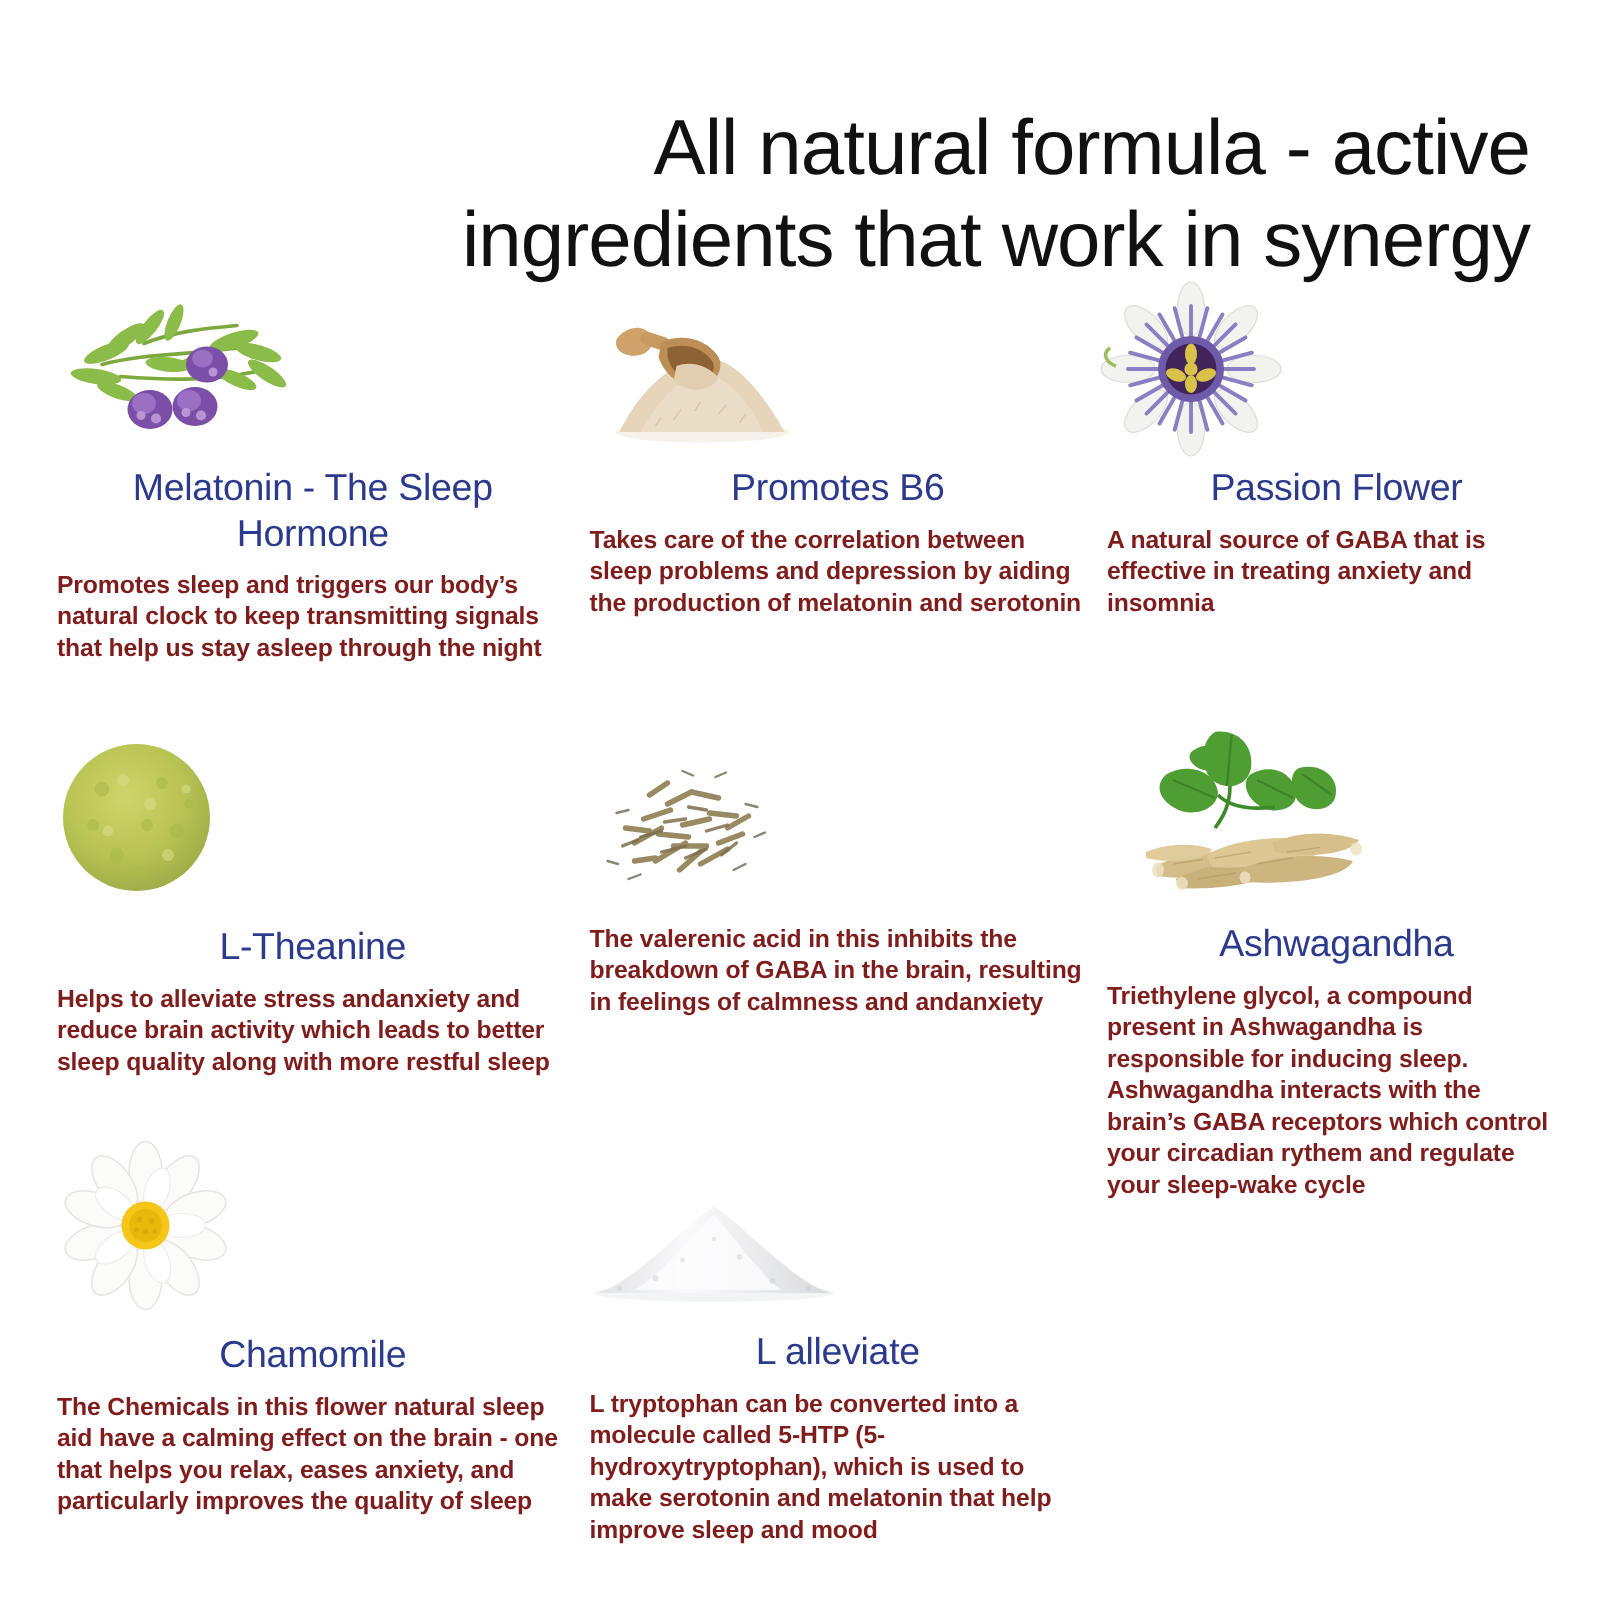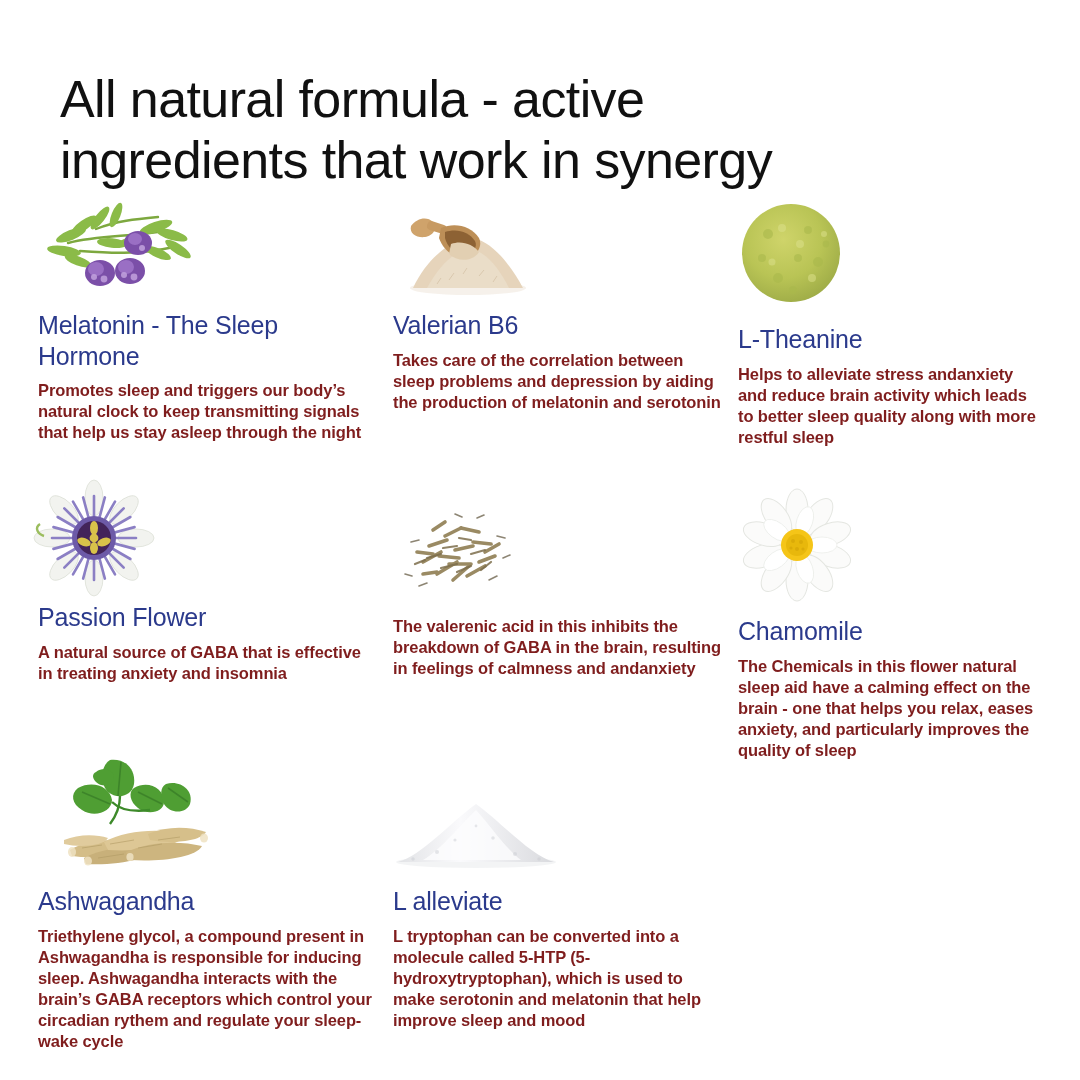--- a/index.html
+++ b/index.html
@@ -21,21 +21,21 @@
     height: 1080px;
     background: #ffffff;
   }
 
   
   .title {
     position: absolute;
     top: 34px;
     left: 60px;
     width: 960px;
-    text-align: left;
+    text-align: right;
     font-size: 52px;
     line-height: 1.18;
     font-weight: 400;
     letter-spacing: -0.6px;
     color: #111111;
   }
 
   
   .grid {
     position: absolute;
@@ -64,20 +64,21 @@
     display: block;
   }
 
   .card-title {
     color: #2b3a8c;
     font-size: 25px;
     line-height: 1.22;
     font-weight: 400;
     letter-spacing: -0.2px;
     margin: 0 0 9px 0;
+    text-align: center;
   }
   .card-body {
     color: #7f1d1d;
     font-size: 16.5px;
     line-height: 1.28;
     font-weight: 600;
     margin: 0;
     letter-spacing: -0.1px;
   }
 
@@ -165,58 +166,22 @@
             <g>
               <path d="M18 30 C24 22, 34 20, 40 26 C45 32, 40 40, 32 41 C24 42, 16 38, 18 30 Z" fill="#cfa36b"></path>
               <rect x="34" y="27" width="20" height="9" rx="4" fill="#c79a62" transform="rotate(18 44 31)"></rect>
               <path d="M48 32 C62 26, 78 30, 86 42 C90 50, 84 60, 74 62 C62 64, 50 54, 46 42 Z" fill="#bd8f57"></path>
               <path d="M52 36 C64 32, 76 36, 82 45 C85 51, 80 58, 72 59 C62 60, 54 50, 52 42 Z" fill="#8d6234"></path>
               <path d="M58 48 C68 44, 80 48, 86 56 C80 66, 64 66, 56 58 Z" fill="#e2cfb2"></path>
             </g>
           </svg>
         </span>
       </div>
-      <h2 class="card-title">Valerian B6</h2>
+      <h2 class="card-title">Promotes B6</h2>
       <p class="card-body">Takes care of the correlation between sleep problems and depression by aiding the production of melatonin and serotonin</p>
-    </div>
-
-    <div class="card row2">
-      <div class="thumb-wrap">
-        <span class="thumb">
-          <svg width="106" height="106" viewBox="0 0 106 106" aria-hidden="true">
-            <defs>
-              <radialGradient id="teaGrad" cx="42%" cy="36%" r="72%">
-                <stop offset="0%" stop-color="#cfd46a"></stop>
-                <stop offset="55%" stop-color="#b9c455"></stop>
-                <stop offset="100%" stop-color="#9aa845"></stop>
-              </radialGradient>
-            </defs>
-            <circle cx="53" cy="53" r="49" fill="url(#teaGrad)"></circle>
-            <g fill="#aab94c" opacity="0.6">
-              <circle cx="30" cy="34" r="5"></circle>
-                <circle cx="70" cy="30" r="4"></circle>
-              <circle cx="80" cy="62" r="5"></circle>
-                <circle cx="40" cy="78" r="5"></circle>
-              <circle cx="60" cy="58" r="4"></circle>
-                <circle cx="24" cy="58" r="4"></circle>
-              <circle cx="55" cy="90" r="4"></circle>
-                <circle cx="88" cy="44" r="3.4"></circle>
-            </g>
-            <g fill="#dbe08a" opacity="0.55">
-              <circle cx="44" cy="28" r="4"></circle>
-                <circle cx="62" cy="44" r="4"></circle>
-              <circle cx="34" cy="62" r="3.5"></circle>
-                <circle cx="74" cy="78" r="4"></circle>
-              <circle cx="86" cy="34" r="3"></circle>
-            </g>
-          </svg>
-        </span>
-      </div>
-      <h2 class="card-title">L-Theanine</h2>
-      <p class="card-body">Helps to alleviate stress andanxiety and reduce brain activity which leads to better sleep quality along with more restful sleep</p>
     </div>
 
     <div class="card row1">
       <div class="thumb-wrap">
         <span class="thumb">
           <svg width="112" height="104" viewBox="0 0 112 104" aria-hidden="true">
             <g fill="#f2f3ef" stroke="#dcdfd6" stroke-width="0.8">
               <ellipse cx="56" cy="14" rx="9" ry="18"></ellipse>
               <ellipse cx="86" cy="26" rx="9" ry="18" transform="rotate(45 86 26)"></ellipse>
               <ellipse cx="98" cy="54" rx="18" ry="9"></ellipse>
@@ -267,20 +232,56 @@
           </svg>
         </span>
       </div>
       <h2 class="card-title">Passion Flower</h2>
       <p class="card-body">A natural source of GABA that is effective in treating anxiety and insomnia</p>
     </div>
 
     <div class="card row2">
       <div class="thumb-wrap">
         <span class="thumb">
+          <svg width="106" height="106" viewBox="0 0 106 106" aria-hidden="true">
+            <defs>
+              <radialGradient id="teaGrad" cx="42%" cy="36%" r="72%">
+                <stop offset="0%" stop-color="#cfd46a"></stop>
+                <stop offset="55%" stop-color="#b9c455"></stop>
+                <stop offset="100%" stop-color="#9aa845"></stop>
+              </radialGradient>
+            </defs>
+            <circle cx="53" cy="53" r="49" fill="url(#teaGrad)"></circle>
+            <g fill="#aab94c" opacity="0.6">
+              <circle cx="30" cy="34" r="5"></circle>
+                <circle cx="70" cy="30" r="4"></circle>
+              <circle cx="80" cy="62" r="5"></circle>
+                <circle cx="40" cy="78" r="5"></circle>
+              <circle cx="60" cy="58" r="4"></circle>
+                <circle cx="24" cy="58" r="4"></circle>
+              <circle cx="55" cy="90" r="4"></circle>
+                <circle cx="88" cy="44" r="3.4"></circle>
+            </g>
+            <g fill="#dbe08a" opacity="0.55">
+              <circle cx="44" cy="28" r="4"></circle>
+                <circle cx="62" cy="44" r="4"></circle>
+              <circle cx="34" cy="62" r="3.5"></circle>
+                <circle cx="74" cy="78" r="4"></circle>
+              <circle cx="86" cy="34" r="3"></circle>
+            </g>
+          </svg>
+        </span>
+      </div>
+      <h2 class="card-title">L-Theanine</h2>
+      <p class="card-body">Helps to alleviate stress andanxiety and reduce brain activity which leads to better sleep quality along with more restful sleep</p>
+    </div>
+
+    <div class="card row2">
+      <div class="thumb-wrap">
+        <span class="thumb">
           <svg width="128" height="106" viewBox="0 0 128 106" aria-hidden="true">
             <g stroke="#9a8a63" stroke-width="3.6" stroke-linecap="round">
               <path d="M30 70 l18 -10"></path>
                 <path d="M44 82 l20 -12"></path>
               <path d="M60 88 l16 -14"></path>
                 <path d="M74 84 l18 -10"></path>
               <path d="M86 70 l16 -6"></path>
                 <path d="M36 54 l18 -6"></path>
               <path d="M52 44 l16 -8"></path>
                 <path d="M68 36 l18 4"></path>
@@ -310,59 +311,20 @@
                 <path d="M26 94 l8 -3"></path>
               <path d="M110 66 l7 -3"></path>
                 <path d="M12 82 l7 2"></path>
               <path d="M62 22 l7 3"></path>
                 <path d="M84 26 l7 -3"></path>
             </g>
           </svg>
         </span>
       </div>
       <p class="card-body">The valerenic acid in this inhibits the breakdown of GABA in the brain, resulting in feelings of calmness and andanxiety</p>
-    </div>
-
-    <div class="card row2">
-      <div class="thumb-wrap">
-        <span class="thumb">
-          <svg width="118" height="106" viewBox="0 0 118 106" aria-hidden="true">
-            <g fill="#fbfbfa" stroke="#e4e6e1" stroke-width="1">
-              <ellipse cx="59" cy="18" rx="11" ry="21"></ellipse>
-              <ellipse cx="59" cy="18" rx="11" ry="21" transform="rotate(36 59 53)"></ellipse>
-              <ellipse cx="59" cy="18" rx="11" ry="21" transform="rotate(72 59 53)"></ellipse>
-              <ellipse cx="59" cy="18" rx="11" ry="21" transform="rotate(108 59 53)"></ellipse>
-              <ellipse cx="59" cy="18" rx="11" ry="21" transform="rotate(144 59 53)"></ellipse>
-              <ellipse cx="59" cy="18" rx="11" ry="21" transform="rotate(180 59 53)"></ellipse>
-              <ellipse cx="59" cy="18" rx="11" ry="21" transform="rotate(216 59 53)"></ellipse>
-              <ellipse cx="59" cy="18" rx="11" ry="21" transform="rotate(252 59 53)"></ellipse>
-              <ellipse cx="59" cy="18" rx="11" ry="21" transform="rotate(288 59 53)"></ellipse>
-              <ellipse cx="59" cy="18" rx="11" ry="21" transform="rotate(324 59 53)"></ellipse>
-            </g>
-            <g fill="#ffffff" stroke="#eceeea" stroke-width="0.8">
-              <ellipse cx="59" cy="28" rx="8" ry="15" transform="rotate(18 59 53)"></ellipse>
-              <ellipse cx="59" cy="28" rx="8" ry="15" transform="rotate(90 59 53)"></ellipse>
-              <ellipse cx="59" cy="28" rx="8" ry="15" transform="rotate(162 59 53)"></ellipse>
-              <ellipse cx="59" cy="28" rx="8" ry="15" transform="rotate(234 59 53)"></ellipse>
-              <ellipse cx="59" cy="28" rx="8" ry="15" transform="rotate(306 59 53)"></ellipse>
-            </g>
-            <circle cx="59" cy="53" r="16" fill="#f5c518"></circle>
-            <circle cx="59" cy="53" r="11" fill="#e8b80c"></circle>
-            <g fill="#d8a808" opacity="0.8">
-              <circle cx="55" cy="49" r="2"></circle>
-                <circle cx="63" cy="50" r="2"></circle>
-              <circle cx="59" cy="57" r="2"></circle>
-                <circle cx="53" cy="56" r="1.6"></circle>
-              <circle cx="65" cy="57" r="1.6"></circle>
-            </g>
-          </svg>
-        </span>
-      </div>
-      <h2 class="card-title">Chamomile</h2>
-      <p class="card-body">The Chemicals in this flower natural sleep aid have a calming effect on the brain - one that helps you relax, eases anxiety, and particularly improves the quality of sleep</p>
     </div>
 
     <div class="card row3">
       <div class="thumb-wrap">
         <span class="thumb">
           <svg width="180" height="116" viewBox="0 0 180 116" aria-hidden="true">
             <g fill="#4f9e33">
               <path d="M72 6 C86 4, 98 14, 96 30 C94 42, 80 46, 70 38 C62 30, 62 12, 72 6 Z"></path>
               <path d="M40 34 C54 26, 72 32, 74 46 C74 58, 56 64, 44 56 C34 50, 32 40, 40 34 Z"></path>
               <path d="M96 34 C110 26, 126 34, 126 48 C126 58, 110 62, 100 54 C92 48, 90 38, 96 34 Z"></path>
@@ -400,20 +362,59 @@
                 <ellipse cx="92" cy="103" rx="3.6" ry="4"></ellipse>
               </g>
             </g>
           </svg>
         </span>
       </div>
       <h2 class="card-title">Ashwagandha</h2>
       <p class="card-body">Triethylene glycol, a compound present in Ashwagandha is responsible for inducing sleep. Ashwagandha interacts with the brain’s GABA receptors which control your circadian rythem and regulate your sleep-wake cycle</p>
     </div>
 
+    <div class="card row2">
+      <div class="thumb-wrap">
+        <span class="thumb">
+          <svg width="118" height="106" viewBox="0 0 118 106" aria-hidden="true">
+            <g fill="#fbfbfa" stroke="#e4e6e1" stroke-width="1">
+              <ellipse cx="59" cy="18" rx="11" ry="21"></ellipse>
+              <ellipse cx="59" cy="18" rx="11" ry="21" transform="rotate(36 59 53)"></ellipse>
+              <ellipse cx="59" cy="18" rx="11" ry="21" transform="rotate(72 59 53)"></ellipse>
+              <ellipse cx="59" cy="18" rx="11" ry="21" transform="rotate(108 59 53)"></ellipse>
+              <ellipse cx="59" cy="18" rx="11" ry="21" transform="rotate(144 59 53)"></ellipse>
+              <ellipse cx="59" cy="18" rx="11" ry="21" transform="rotate(180 59 53)"></ellipse>
+              <ellipse cx="59" cy="18" rx="11" ry="21" transform="rotate(216 59 53)"></ellipse>
+              <ellipse cx="59" cy="18" rx="11" ry="21" transform="rotate(252 59 53)"></ellipse>
+              <ellipse cx="59" cy="18" rx="11" ry="21" transform="rotate(288 59 53)"></ellipse>
+              <ellipse cx="59" cy="18" rx="11" ry="21" transform="rotate(324 59 53)"></ellipse>
+            </g>
+            <g fill="#ffffff" stroke="#eceeea" stroke-width="0.8">
+              <ellipse cx="59" cy="28" rx="8" ry="15" transform="rotate(18 59 53)"></ellipse>
+              <ellipse cx="59" cy="28" rx="8" ry="15" transform="rotate(90 59 53)"></ellipse>
+              <ellipse cx="59" cy="28" rx="8" ry="15" transform="rotate(162 59 53)"></ellipse>
+              <ellipse cx="59" cy="28" rx="8" ry="15" transform="rotate(234 59 53)"></ellipse>
+              <ellipse cx="59" cy="28" rx="8" ry="15" transform="rotate(306 59 53)"></ellipse>
+            </g>
+            <circle cx="59" cy="53" r="16" fill="#f5c518"></circle>
+            <circle cx="59" cy="53" r="11" fill="#e8b80c"></circle>
+            <g fill="#d8a808" opacity="0.8">
+              <circle cx="55" cy="49" r="2"></circle>
+                <circle cx="63" cy="50" r="2"></circle>
+              <circle cx="59" cy="57" r="2"></circle>
+                <circle cx="53" cy="56" r="1.6"></circle>
+              <circle cx="65" cy="57" r="1.6"></circle>
+            </g>
+          </svg>
+        </span>
+      </div>
+      <h2 class="card-title">Chamomile</h2>
+      <p class="card-body">The Chemicals in this flower natural sleep aid have a calming effect on the brain - one that helps you relax, eases anxiety, and particularly improves the quality of sleep</p>
+    </div>
+
     <div class="card row3">
       <div class="thumb-wrap">
         <span class="thumb">
           <svg width="166" height="80" viewBox="0 0 166 80" aria-hidden="true">
             <defs>
               <linearGradient id="powGrad" x1="0" y1="0" x2="1" y2="0">
                 <stop offset="0%" stop-color="#e2e3e6"></stop>
                 <stop offset="40%" stop-color="#fafafc"></stop>
                 <stop offset="100%" stop-color="#d9dade"></stop>
               </linearGradient>

